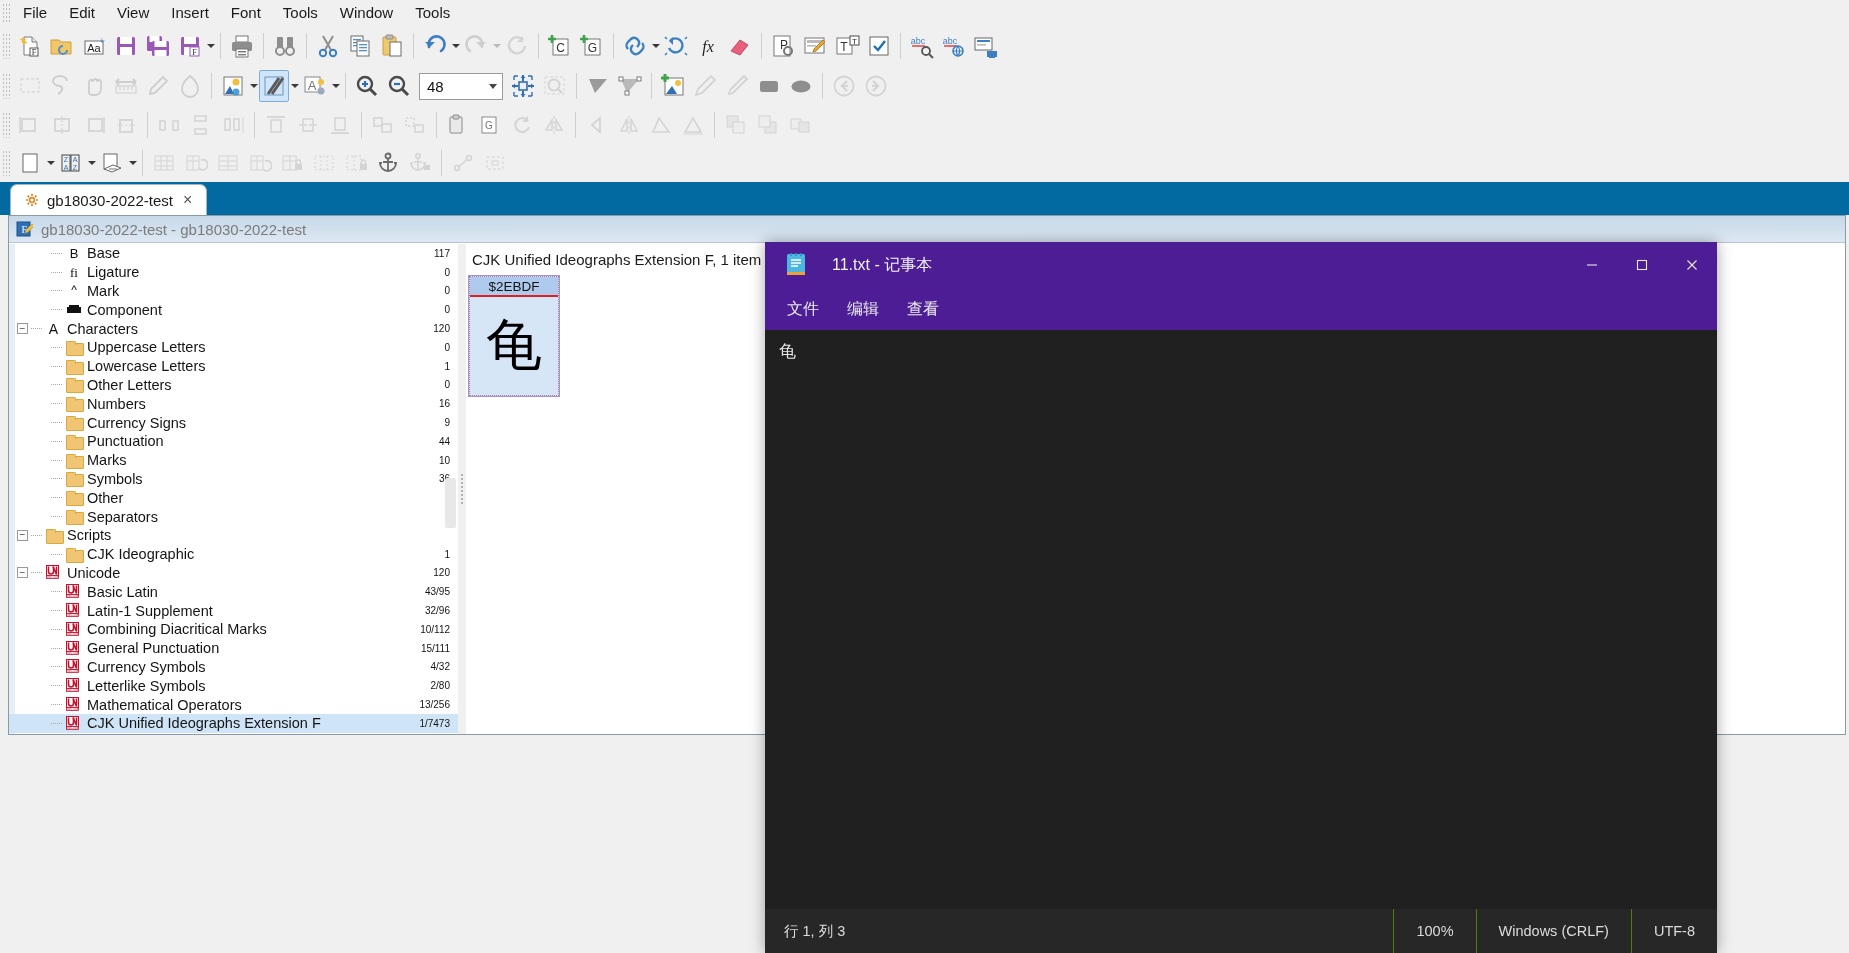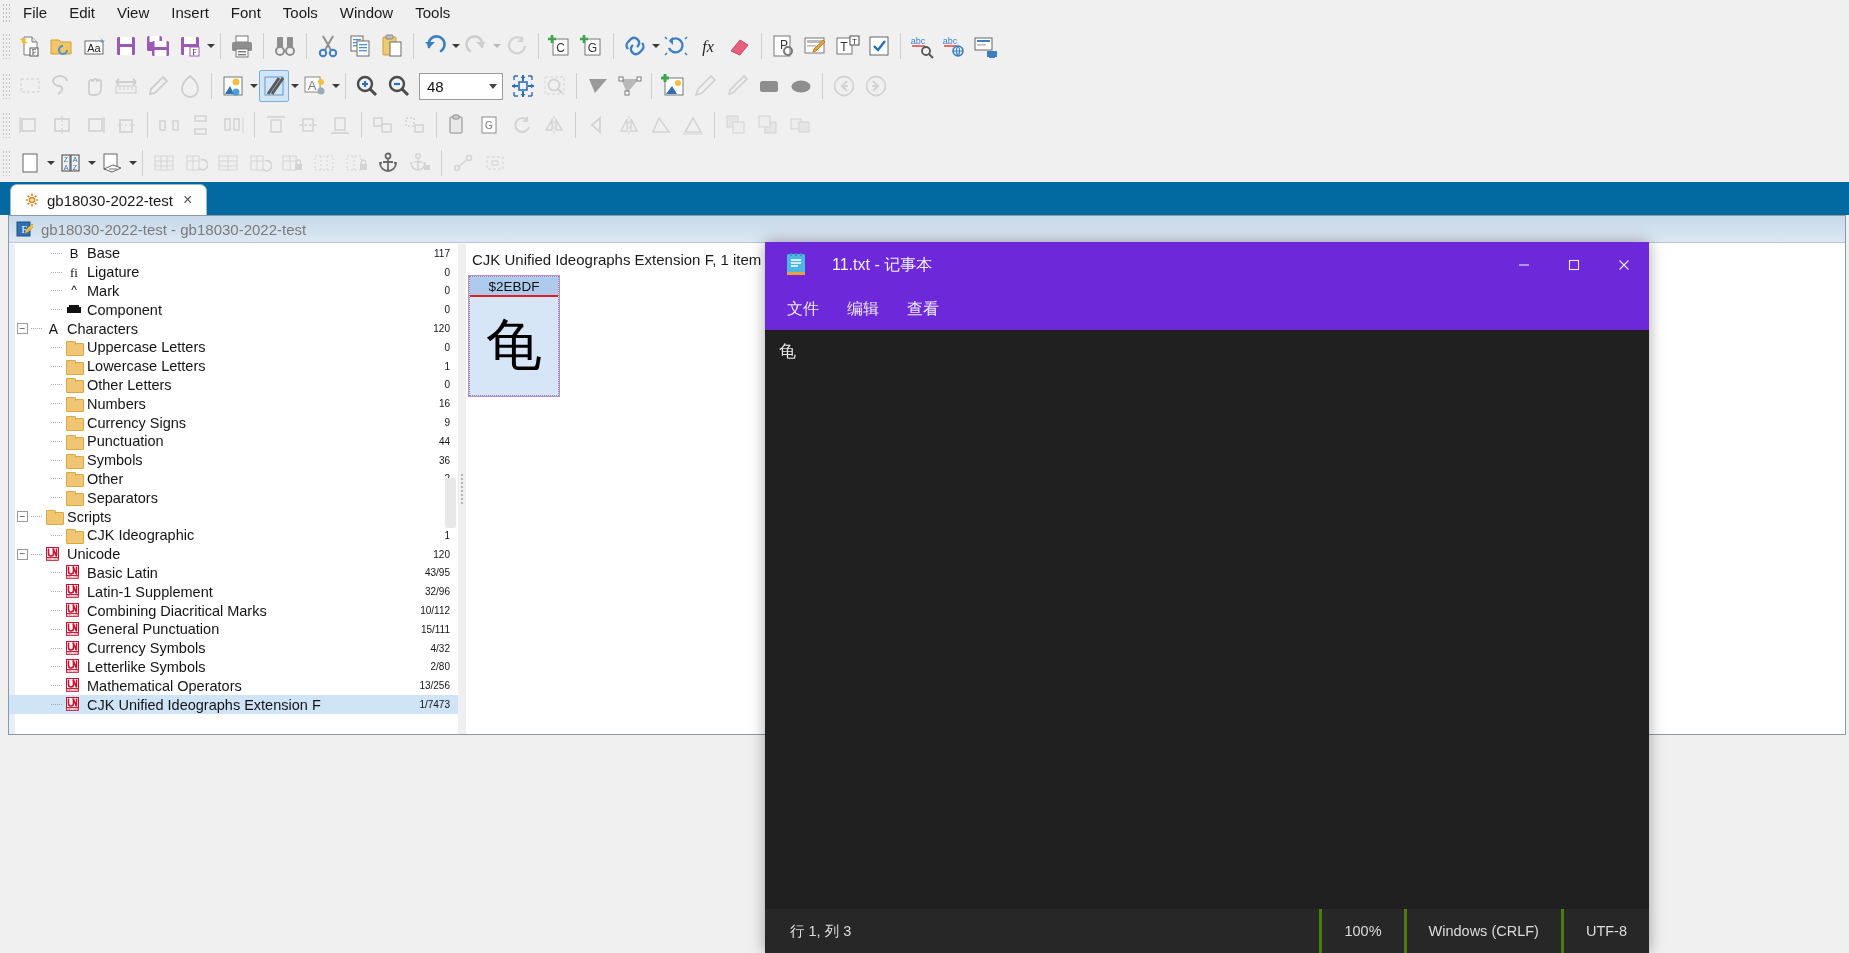--- a/index.html
+++ b/index.html
@@ -141,43 +141,43 @@
     font-size: 13.5px; color: #111;
   }
   .glyph-char {
     height: 96px; display: flex; align-items: center; justify-content: center;
     font-size: 56px; color: #000; line-height: 1;
     font-family: "DejaVu Sans", sans-serif;
   }
 
   
   .notepad {
-    position: absolute; left: 765px; top: 242px; width: 884px; height: 711px;
-    background: #6d28d9; box-shadow: 0 0 14px rgba(0,0,0,.35);
+    position: absolute; left: 765px; top: 242px; width: 952px; height: 711px;
+    background: #4c1d95; box-shadow: 0 0 14px rgba(0,0,0,.35);
   }
   .np-title { height: 46px; display: flex; align-items: center; position: relative; }
   .np-icon { margin-left: 20px; width: 22px; height: 26px; flex: none; }
   .np-title-text { margin-left: 25px; font-size: 16px; color: #f2f2f2; }
   .np-wbtns { position: absolute; right: 0; top: 0; display: flex; height: 46px; }
   .np-wbtn { width: 50px; height: 46px; display:flex; align-items:center; justify-content:center; }
   .np-menu { height: 42px; display: flex; align-items: center; padding-left: 8px; gap: 0; }
   .np-menu-item { padding: 5px 14px; font-size: 16px; color: #eaeaea; border-radius: 4px; }
   .np-text {
     position: absolute; top: 88px; left: 0; right: 0; bottom: 44px;
     background: #202020; padding: 10px 14px; color: #e8e8e8;
     font-size: 17px; font-family: "DejaVu Sans Mono", monospace;
   }
   .np-status {
     position: absolute; left: 0; right: 0; bottom: 0; height: 44px;
     background: #272727; display: flex; align-items: center;
     font-size: 14.5px; color: #dcdcdc;
   }
   .np-st { padding: 0 22px; height: 44px; display: flex; align-items: center; }
-  .np-st.b { border-left: 3px solid #4d7c0f; }
-  .np-st-left { padding-left: 25px; flex: 1; }
+  .np-st.b { border-left: 1px solid #4d7c0f; }
+  .np-st-left { padding-left: 19px; flex: 1; }
 </style>
 </head>
 <body>
 
 <div id="app">
 
   <div class="menubar">
     <div class="grip"></div>
     <div class="menu-item">File</div>
     <div class="menu-item">Edit</div>
@@ -1026,20 +1026,29 @@
               <span class="tcount">9</span>
             </div>
             <div class="trow">
               <span class="tind" style="width:42px"></span>
               <span class="tdots"></span>
               <span class="ticon">
                 <span class="folder"></span>
               </span>
               <span class="tlabel">Punctuation</span>
               <span class="tcount">44</span>
+            </div>
+            <div class="trow">
+              <span class="tind" style="width:42px"></span>
+              <span class="tdots"></span>
+              <span class="ticon">
+                <span class="folder"></span>
+              </span>
+              <span class="tlabel">Marks</span>
+              <span class="tcount">10</span>
             </div>
             <div class="trow">
               <span class="tind" style="width:42px"></span>
               <span class="tdots"></span>
               <span class="ticon">
                 <span class="folder"></span>
               </span>
               <span class="tlabel">Symbols</span>
               <span class="tcount">36</span>
             </div>

